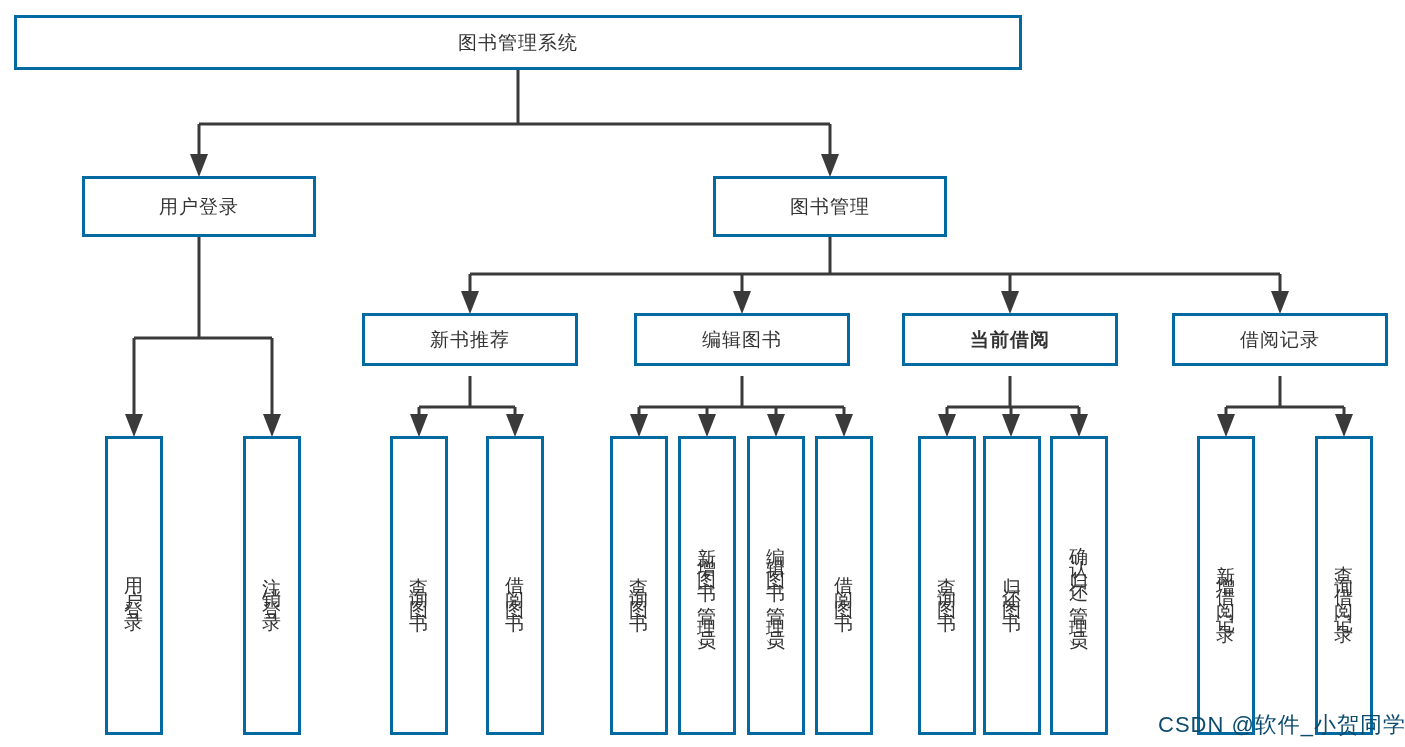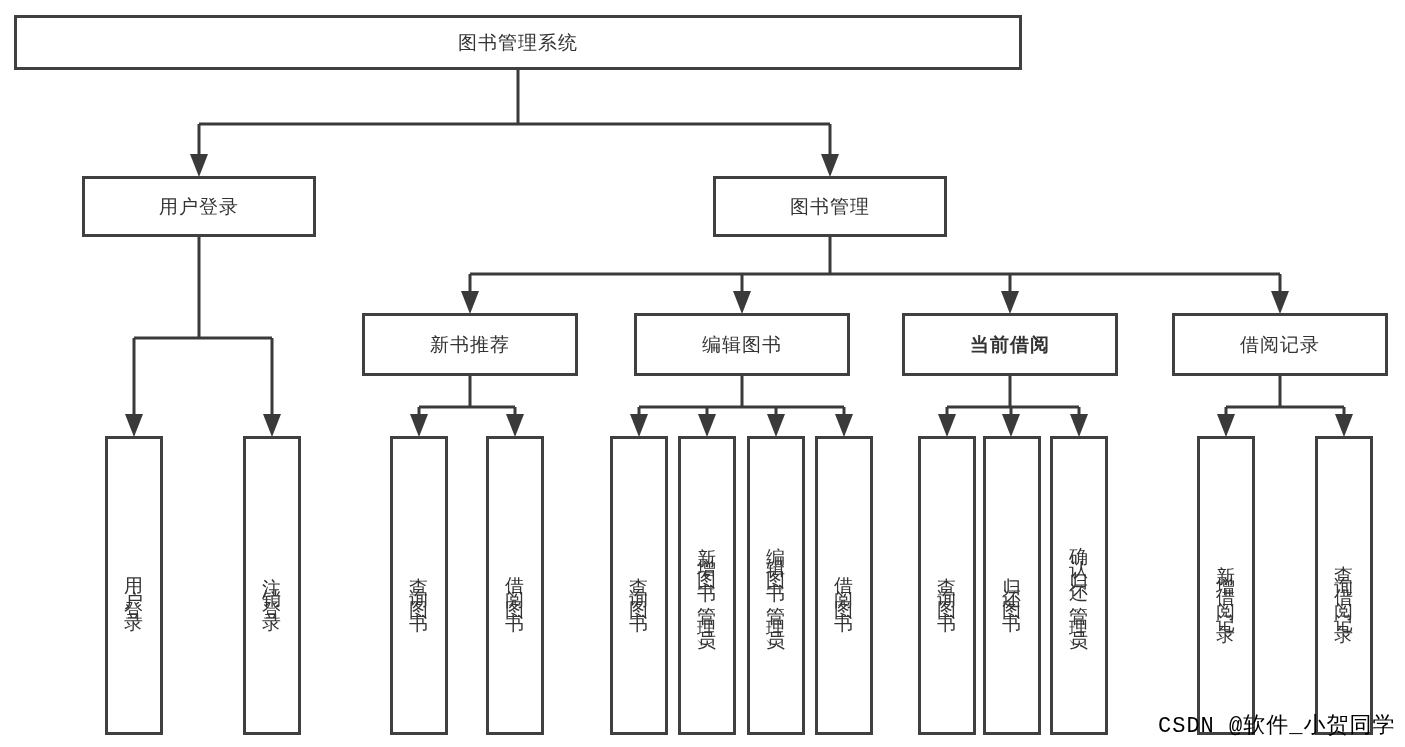--- a/index.html
+++ b/index.html
@@ -18,21 +18,21 @@
   #connectors {
     position: absolute;
     left: 0;
     top: 0;
     z-index: 1;
   }
   .box {
     position: absolute;
     box-sizing: border-box;
     background: #ffffff;
-    border: 3px solid #404040;
+    border: 3px solid #0369a1;
     display: flex;
     align-items: center;
     justify-content: center;
     color: #333333;
     font-size: 19px;
     z-index: 2;
   }
   .box.h span {
     white-space: nowrap;
     letter-spacing: 1px;
@@ -42,21 +42,21 @@
     letter-spacing: 12px;
     line-height: 1;
     white-space: nowrap;
   }
   
   .n-root   { left: 14px;  top: 15px;  width: 1008px; height: 55px; }
   
   .n-login  { left: 82px;  top: 176px; width: 234px; height: 61px; }
   .n-mgmt   { left: 713px; top: 176px; width: 234px; height: 61px; align-items: center; }
   
-  .lvl3     { top: 313px; width: 216px; height: 63px; }
+  .lvl3     { top: 313px; width: 216px; height: 53px; }
   .n-newbook { left: 362px; }
   .n-borrow  { left: 634px; }
   .n-current { left: 902px; font-weight: bold; }
   .n-records { left: 1172px; }
   
   .leaf     { top: 436px; width: 58px; height: 299px; }
   .lf-1  { left: 105px; }
   .lf-2  { left: 243px; }
   .lf-3  { left: 390px; }
   .lf-4  { left: 486px; }
@@ -67,25 +67,24 @@
   .lf-9  { left: 918px; }
   .lf-10 { left: 983px; }
   .lf-11 { left: 1050px; }
   .lf-12 { left: 1197px; }
   .lf-13 { left: 1315px; }
   #watermark {
     position: absolute;
     left: 1158px;
     top: 710px;
     font-size: 22px;
-    color: #000000;
+    color: #0c4a6e;
     letter-spacing: 1px;
     white-space: nowrap;
     z-index: 3;
-    font-family: Liberation Mono, monospace;
   }
 </style>
 </head>
 <body>
 
 <div id="stage">
 
   <svg id="connectors" width="1405" height="747" viewBox="0 0 1405 747">
     <g stroke="#3a3a3a" stroke-width="3" fill="none">
 

